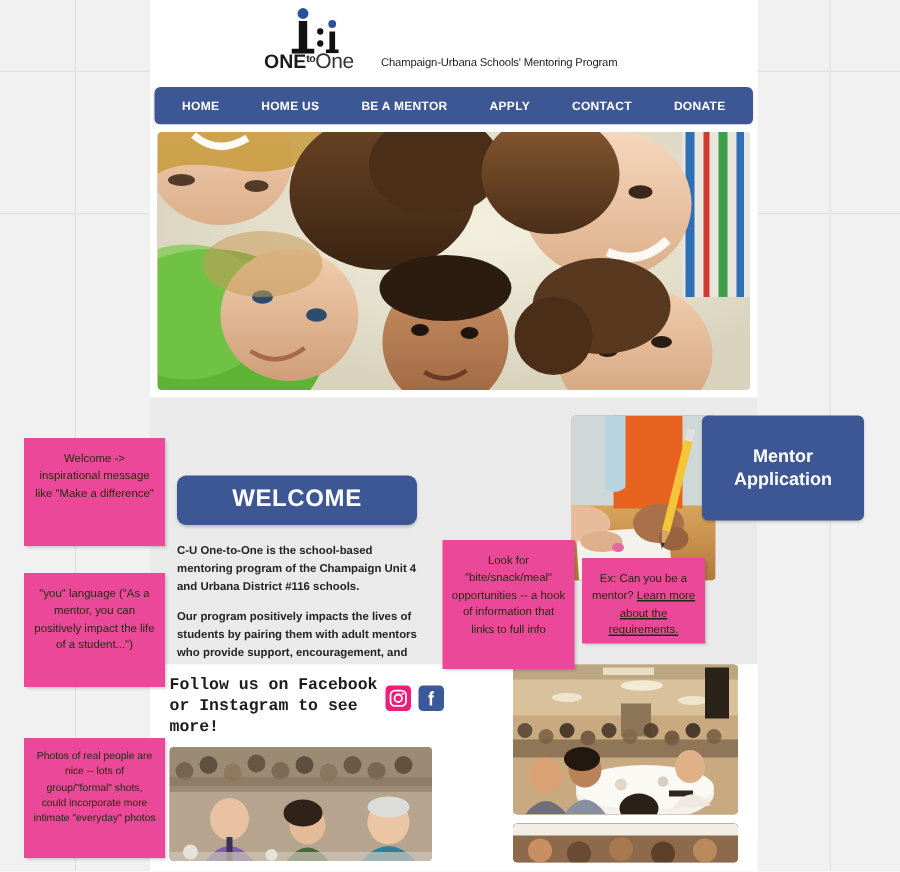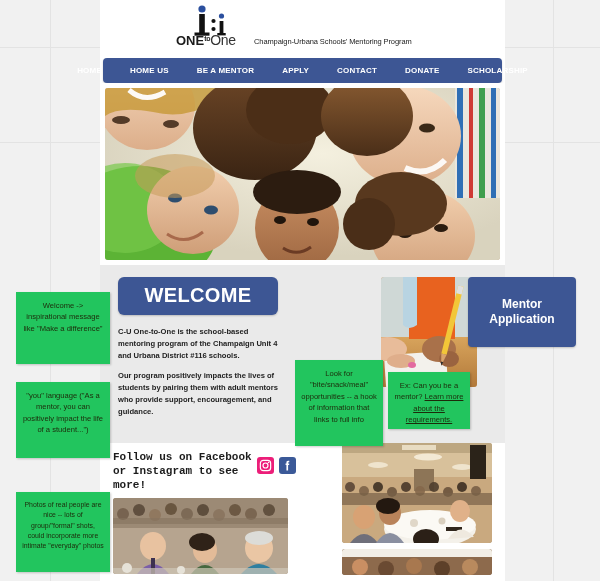--- a/index.html
+++ b/index.html
@@ -158,25 +158,26 @@
     position: absolute;
     left: 18px;
     top: 12px;
     width: 160px;
   }
   .welcome-badge {
     background: #3d5694;
     color: #ffffff;
     border-radius: 6px;
     text-align: center;
-    font-size: 20px;
+    font-size: 16px;
     font-weight: bold;
     letter-spacing: .4px;
     padding: 7px 0 8px 0;
     box-shadow: 0 1px 2px rgba(0,0,0,.2);
+    margin-top: 40px;
   }
   .welcome-body {
     margin-top: 11px;
     font-size: 7.6px;
     line-height: 1.55;
     color: #232323;
     font-weight: bold;
   }
   .welcome-body p { margin: 0 0 9px 0; }
 
@@ -280,21 +281,21 @@
     overflow: hidden;
     background: #7a5f48;
   }
   .bottom-photo-left svg, .bottom-photo-right svg, .bottom-photo-right2 svg {
     display: block; width: 100%; height: 100%;
   }
 
   
   .note {
     position: absolute;
-    background: #22c55e;
+    background: #ec4899;
     color: #1d2b0a;
     font-family: "Liberation Sans", sans-serif;
     font-size: 7.6px;
     line-height: 1.5;
     text-align: center;
     box-sizing: border-box;
     padding: 8px 6px;
     box-shadow: 1px 1px 2px rgba(0,0,0,.2);
   }
   .note u { text-decoration: underline; }
@@ -341,21 +342,20 @@
     </div>
   </div>
 
   <div class="navbar">
     <div class="nav-item">HOME</div>
     <div class="nav-item">HOME US</div>
     <div class="nav-item">BE A MENTOR</div>
     <div class="nav-item">APPLY</div>
     <div class="nav-item">CONTACT</div>
     <div class="nav-item">DONATE</div>
-    <div class="nav-item">SCHOLARSHIP</div>
   </div>
 
   <div class="nav-gap"></div>
 
   <div class="hero">
     <svg viewBox="0 0 395 172" preserveAspectRatio="none" xmlns="http://www.w3.org/2000/svg">
       <defs>
         <radialGradient id="sky" cx="55%" cy="38%" r="60%">
           <stop offset="0%" stop-color="#f4f0df"></stop>
           <stop offset="100%" stop-color="#d9d3be"></stop>

